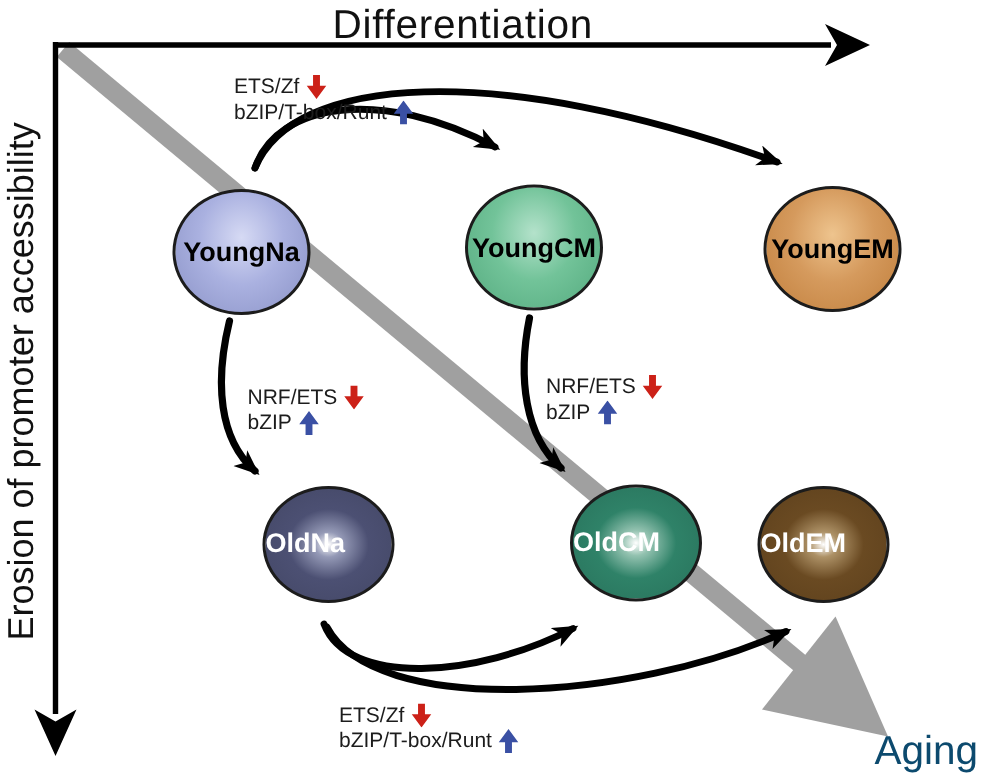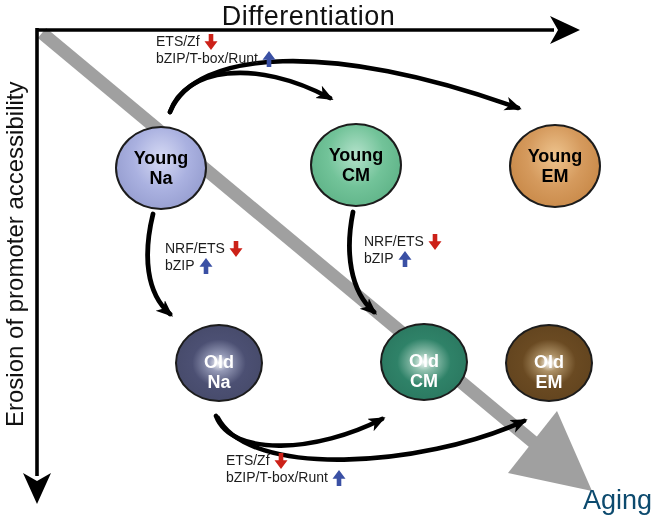--- a/index.html
+++ b/index.html
@@ -9,39 +9,39 @@
 
   .x-axis-label{position:absolute;left:37px;width:543px;top:1px;text-align:center;
           font-size:27px;color:#111;letter-spacing:0.5px;}
   .y-axis-label{position:absolute;left:0px;top:28px;height:452px;width:30px;
           writing-mode:vertical-rl;transform:rotate(180deg);
           display:flex;align-items:center;justify-content:center;
           font-size:24px;color:#111;line-height:1;}
   .aging-label{position:absolute;left:583px;top:485px;font-size:27px;color:#0c4a6e;}
 
   .node{position:absolute;border:2px solid #1c1c1c;border-radius:50%;
-        display:flex;flex-direction:column;align-items:center;
+        display:flex;flex-direction:row;align-items:center;
         font-weight:bold;font-size:18px;line-height:20px;text-align:center;}
   .node.young{justify-content:center;color:#000;}
-  .node.old{justify-content:flex-end;color:#fff;padding:5px 0 8px 0;box-sizing:border-box;}
+  .node.old{justify-content:flex-start;color:#fff;padding:5px 0 8px 0;box-sizing:border-box;}
 
   .node-young-na{left:115px;top:126px;width:88px;height:80px;
      background:radial-gradient(ellipse at 50% 38%, #d6daf4 0%, #aab1e0 45%, #8a92c6 100%);}
   .node-young-cm{left:310px;top:123px;width:88px;height:80px;
      background:radial-gradient(ellipse at 50% 38%, #b4e2cb 0%, #72c399 45%, #54aa7e 100%);}
   .node-young-em{left:509px;top:124px;width:88px;height:80px;
      background:radial-gradient(ellipse at 50% 38%, #eec48e 0%, #d59a5d 45%, #c17f3c 100%);}
   .node-old-na{left:175px;top:324px;width:88px;height:78px;
      background:radial-gradient(ellipse at 50% 50%, #ffffff 0%, #9499b6 16%, #4c5073 45%, #434765 100%);}
   .node-old-cm{left:380px;top:323px;width:88px;height:78px;
      background:radial-gradient(ellipse at 50% 50%, #ffffff 0%, #93c2b0 16%, #2f8268 45%, #28725b 100%);}
   .node-old-em{left:505px;top:324px;width:88px;height:78px;
      background:radial-gradient(ellipse at 50% 50%, #ffffff 0%, #ad9166 16%, #6a4a22 45%, #5d401c 100%);}
 
-  .tf-note{position:absolute;font-size:14px;color:#1c1c1c;line-height:17px;}
+  .tf-note{position:absolute;font-size:14px;color:#1c1c1c;line-height:17px;margin-top:16px;}
   .tf-row{display:flex;align-items:center;gap:4px;white-space:nowrap;}
   .tf-row svg{flex:0 0 auto;}
   .note-top{left:156px;top:33px;}
   .note-na{left:165px;top:240px;}
   .note-cm{left:364px;top:233px;}
   .note-bottom{left:226px;top:452px;}
 </style>
 </head>
 <body>
 

